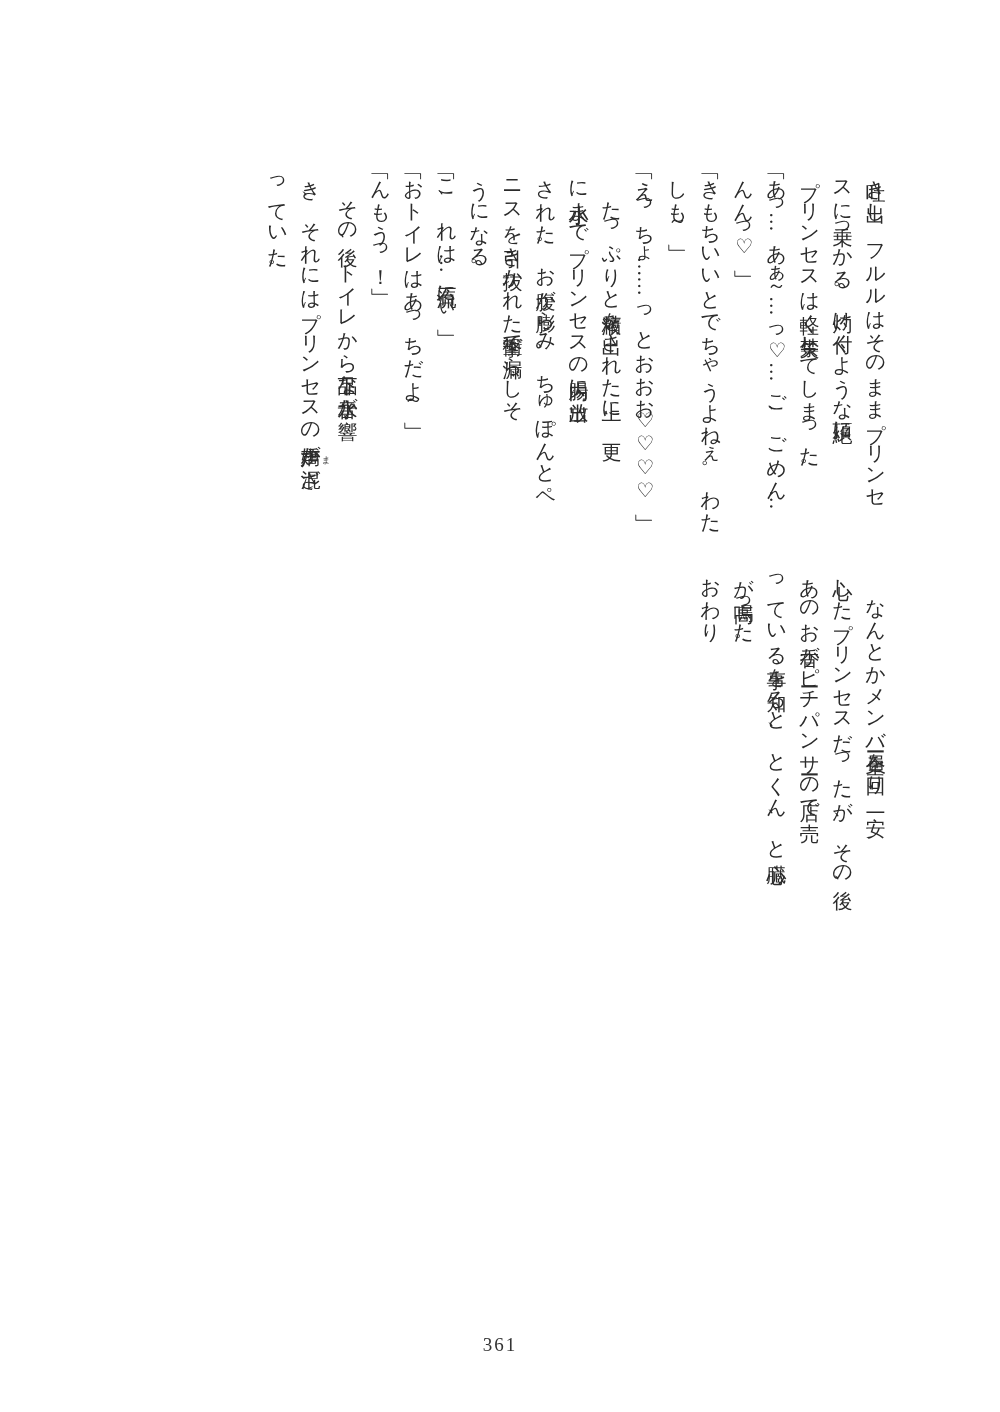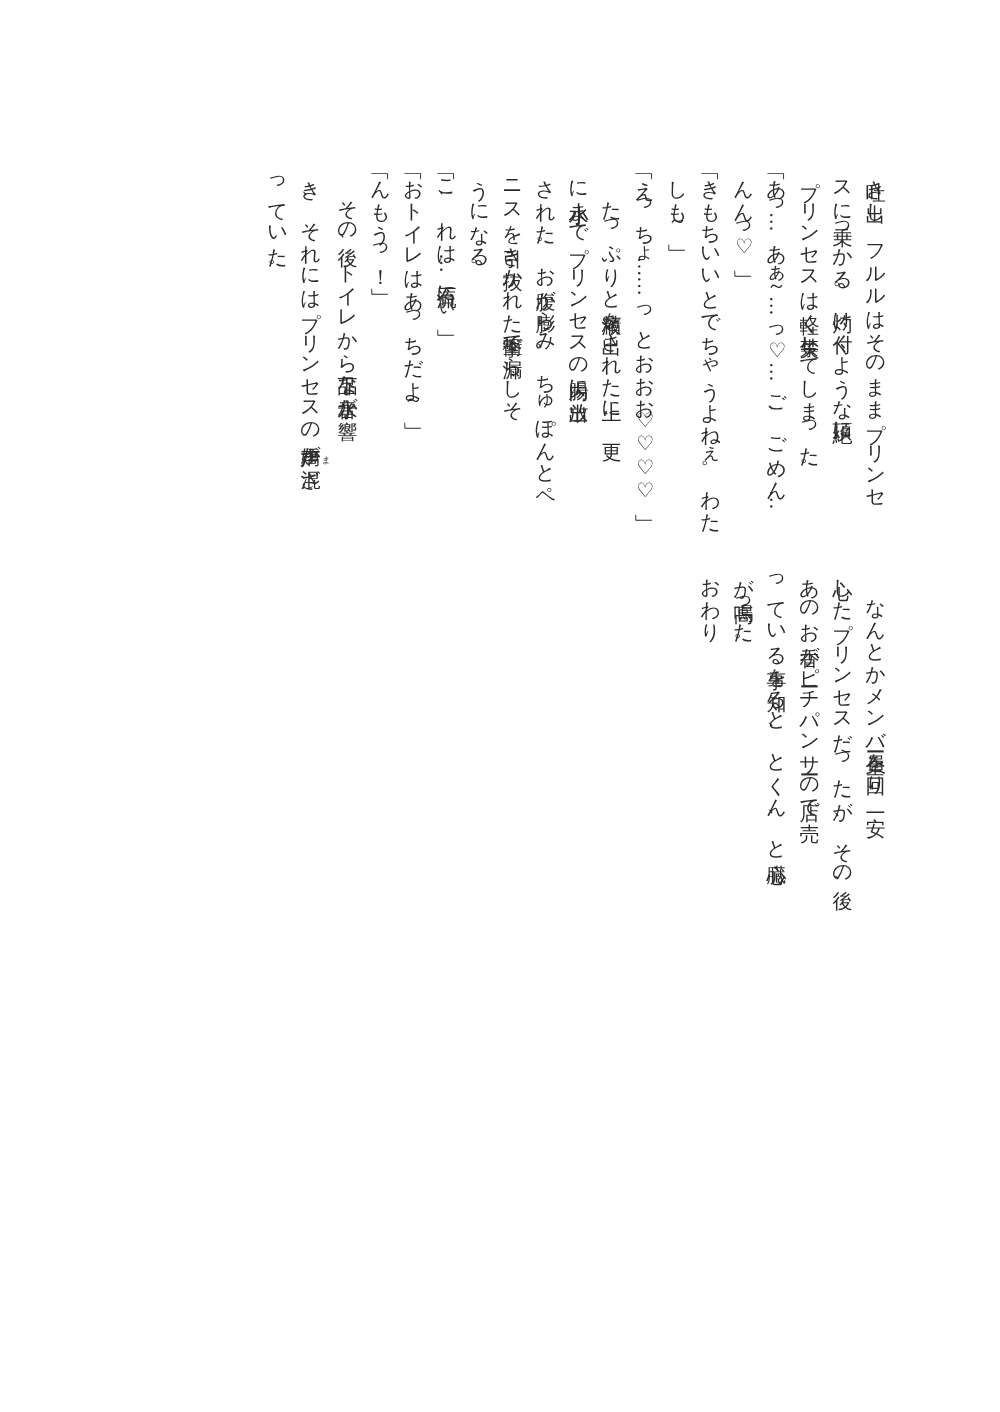--- a/index.html
+++ b/index.html
@@ -78,14 +78,15 @@
 
   <section class="vblock block2">
     <p class="col indent">なんとかメンバー全員を回り、一安</p>
     <p class="col">心したプリンセスだったが、その後、</p>
     <p class="col">あのお香がピーチパンサーの店で売</p>
     <p class="col">っている事を知ると、とくん、と心臓</p>
     <p class="col">が高鳴った。</p>
     <p class="col ending">おわり</p>
   </section>
 
+  <div class="page-number">361</div>
 
 </div>
 
 </body></html>

